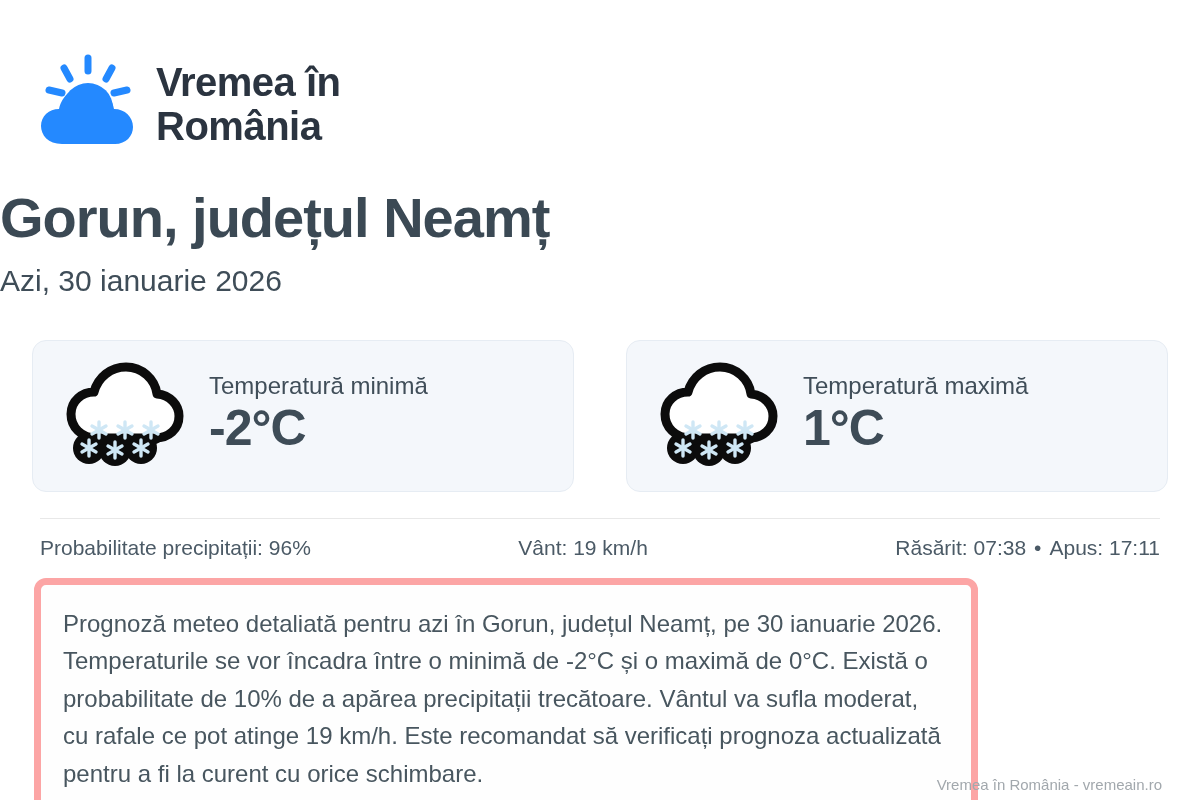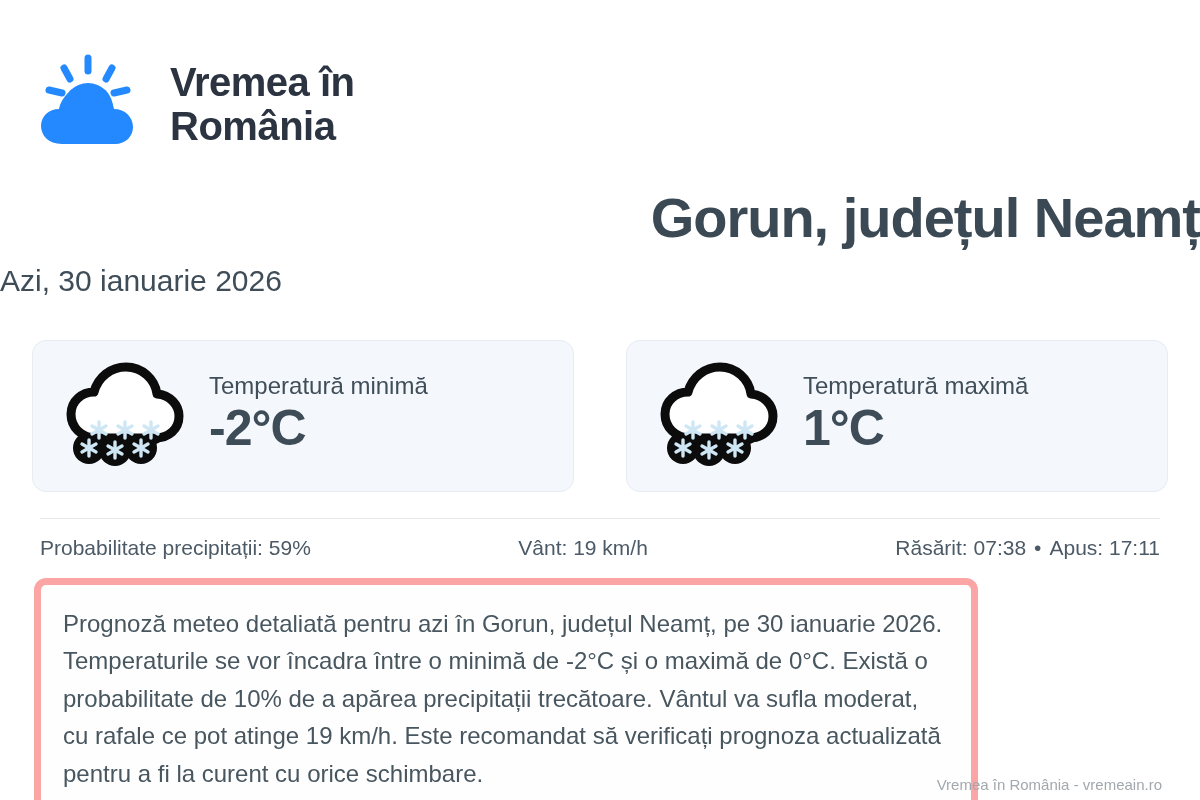--- a/index.html
+++ b/index.html
@@ -21,21 +21,21 @@
     box-sizing: border-box;
   }
 
   
   .brand {
     position: absolute;
     left: 36px;
     top: 52px;
     display: flex;
     align-items: center;
-    gap: 30px;
+    gap: 16px;
   }
   .brand-mark {
     width: 104px;
     height: 104px;
     flex: 0 0 auto;
     display: block;
   }
   .brand-text {
     font-size: 40px;
     font-weight: 700;
@@ -44,21 +44,21 @@
     color: #2b3440;
     white-space: pre-line;
   }
 
   
   .page-title {
     position: absolute;
     left: 0;
     right: 0;
     top: 185px;
-    text-align: right;
+    text-align: left;
     font-size: 56px;
     font-weight: 700;
     letter-spacing: -1px;
     color: #3b4954;
   }
   .page-subtitle {
     position: absolute;
     left: 0;
     right: 0;
     top: 264px;
@@ -305,21 +305,21 @@
         <div class="temp-label">Temperatură maximă</div>
         <div class="temp-value">1°C</div>
       </div>
     </div>
 
   </div>
 
   <div class="divider"></div>
 
   <div class="stats">
-    <div class="stat">Probabilitate precipitații: 59%</div>
+    <div class="stat">Probabilitate precipitații: 96%</div>
     <div class="stat stat-center">Vânt: 19 km/h</div>
     <div class="stat">
       <span>Răsărit: 07:38</span><span class="stat-sep">•</span><span>Apus: 17:11</span>
     </div>
   </div>
 
   <div class="description">Prognoză meteo detaliată pentru azi în Gorun, județul Neamț, pe 30 ianuarie 2026. Temperaturile se vor încadra între o minimă de -2°C și o maximă de 0°C. Există o probabilitate de 10% de a apărea precipitații trecătoare. Vântul va sufla moderat, cu rafale ce pot atinge 19 km/h. Este recomandat să verificați prognoza actualizată pentru a fi la curent cu orice schimbare.</div>
 
   <div class="footer">Vremea în România - vremeain.ro</div>
 

